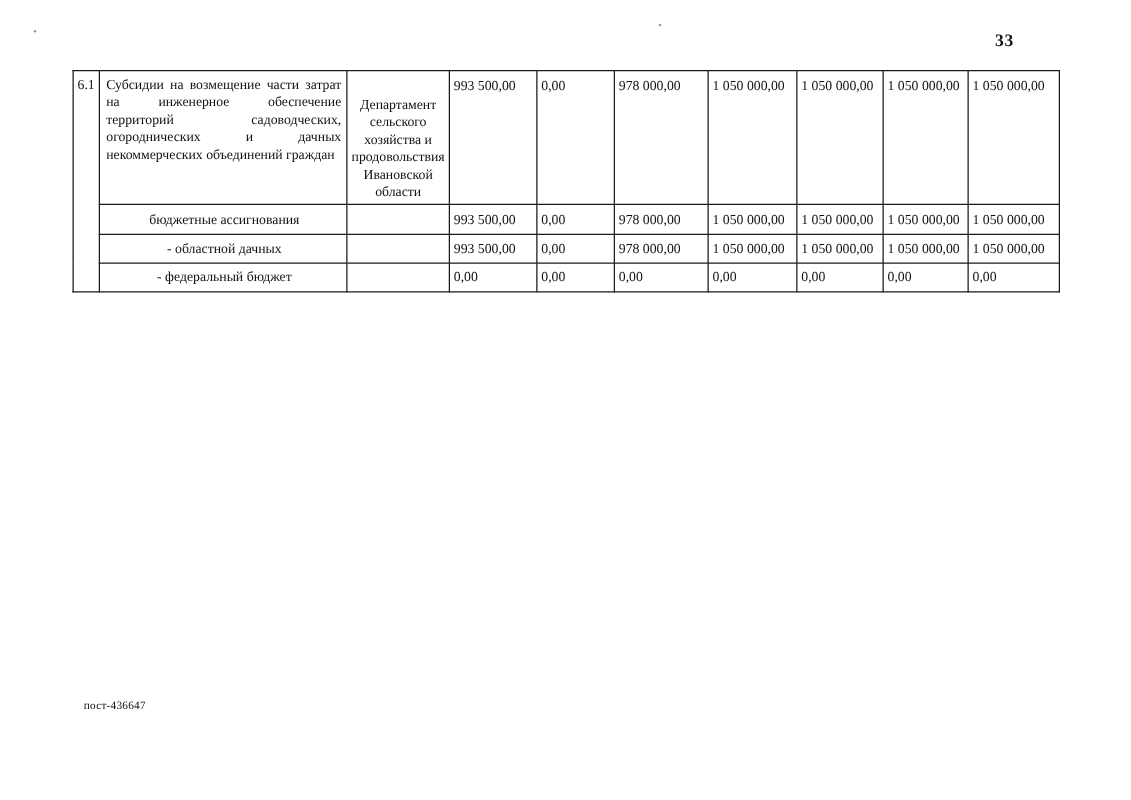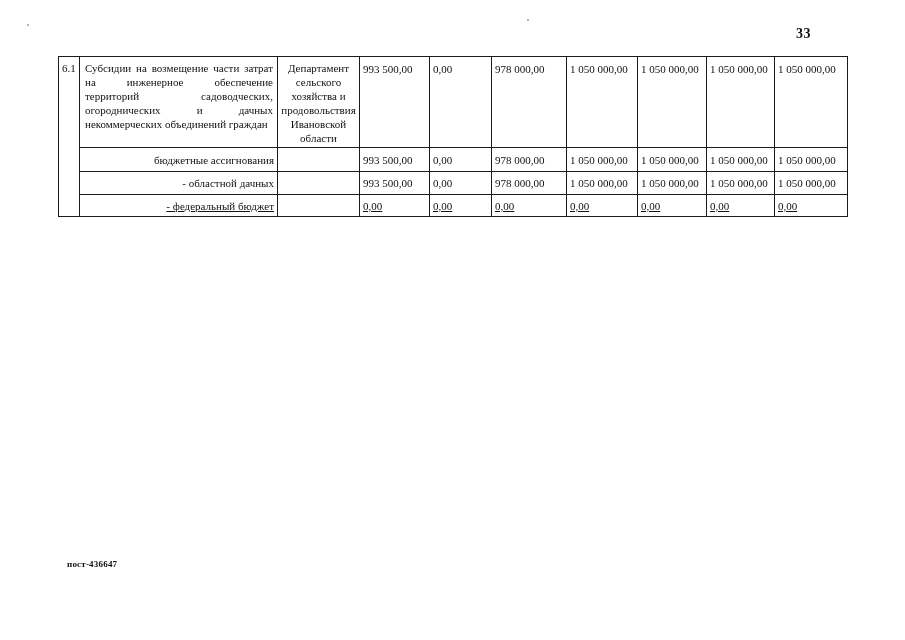--- a/index.html
+++ b/index.html
@@ -47,48 +47,48 @@
     padding-top: 4px;
     padding-left: 3px;
   }
   td.name-cell {
     vertical-align: top;
     text-align: justify;
     padding: 4px 4px 2px 5px;
   }
   td.name-cell-sub {
     vertical-align: middle;
-    text-align: right;
+    text-align: center;
     padding-left: 5px;
   }
   td.executor-cell {
     vertical-align: top;
     text-align: center;
-    padding-top: 4px;
+    padding-top: 20px;
   }
   td.value-cell {
     vertical-align: top;
     text-align: left;
     padding-top: 5px;
     white-space: nowrap;
   }
   tr.sub-row td.value-cell {
     vertical-align: middle;
     padding-top: 2px;
   }
   tr.main-row { height: 86px; }
   tr.sub-row-1 { height: 24px; }
   tr.sub-row-2 { height: 23px; }
-  tr.sub-row-3 { height: 22px; text-decoration: underline; }
+  tr.sub-row-3 { height: 22px; }
   .footer-code {
     position: absolute;
     left: 67px;
     top: 559px;
     font-size: 9px;
-    font-weight: bold;
+    font-weight: normal;
     letter-spacing: 0.2px;
   }
   .scan-speck {
     position: absolute;
     background: #9a9a9a;
     border-radius: 50%;
   }
   .speck-1 { left: 27px; top: 24px; width: 2px; height: 2px; }
   .speck-2 { left: 527px; top: 19px; width: 2px; height: 2px; }
 </style>

